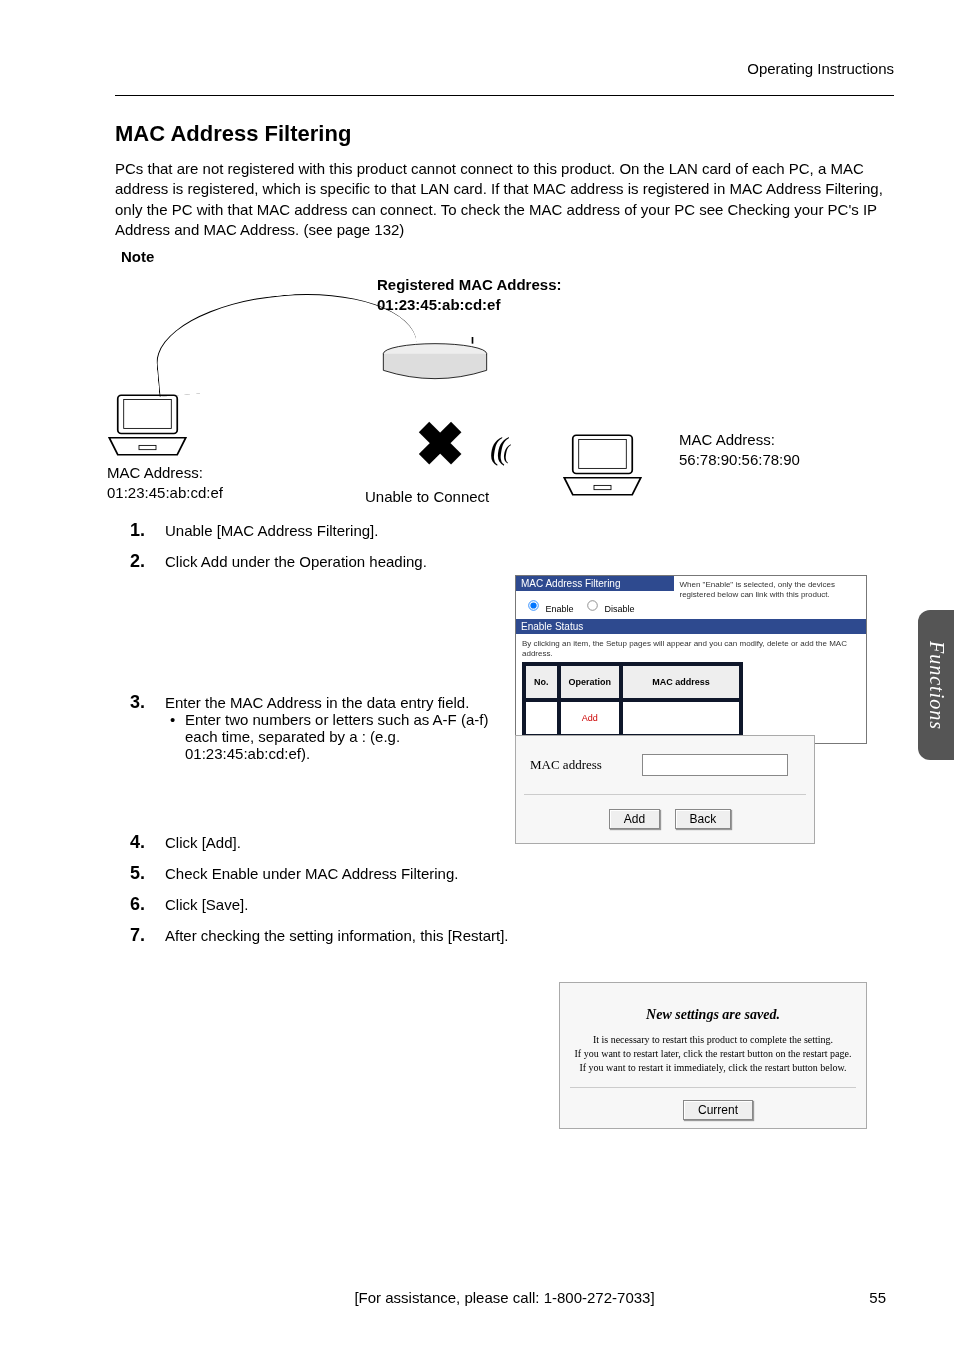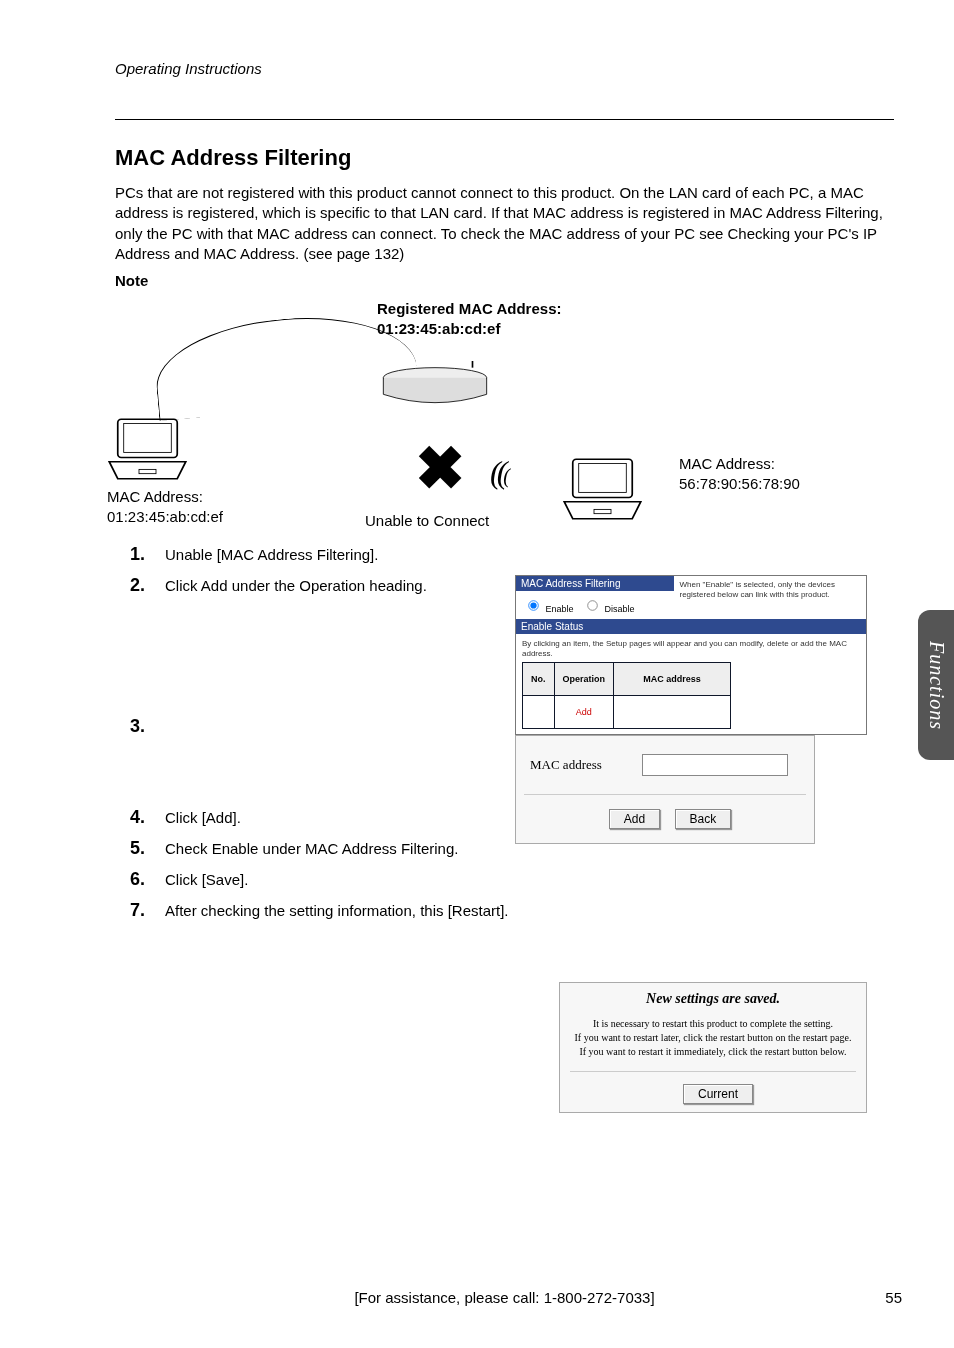--- a/index.html
+++ b/index.html
@@ -10,44 +10,44 @@
     width: 954px;
     height: 1348px;
     position: relative;
     box-sizing: border-box;
   }
   .page {
     padding: 60px 60px 40px 115px;
     position: relative;
   }
   .running-header {
-    text-align: left;
+    text-align: right;
     font-size: 15px;
     padding-bottom: 6px;
-    margin-bottom: 36px;
-    font-style: italic;
+    margin-bottom: 12px;
   }
   .hr {
     height: 1px;
     background: #000;
     margin-bottom: 25px;
   }
   h1 {
     font-size: 22px;
     font-weight: bold;
     margin: 0 0 12px 0;
   }
   .body-text {
     font-size: 15px;
     line-height: 1.35;
   }
   .note-label {
     font-weight: bold;
     font-size: 15px;
     margin-top: 8px;
+    margin-left: 6px;
   }
   .diagram {
     position: relative;
     height: 235px;
     margin-top: 10px;
   }
   .reg-label {
     position: absolute;
     left: 262px;
     top: 0;
@@ -174,21 +174,21 @@
     color:#333;
     line-height:1.2;
   }
   .mini-flex { display:flex; }
   .mini-table {
     border-collapse: collapse;
     font-size: 9px;
     margin-top:4px;
   }
   .mini-table th, .mini-table td {
-    border: 1px solid #0f172a;
+    border: 4px solid #0f172a;
     padding: 11px 8px;
   }
   .mini-table th { background:#eee; font-weight:bold; }
   .mini-link { color: #c00; text-decoration:none; }
 
   .shot2 .panel {
     border:1px solid #aaa;
     background:#f7f7f7;
   }
   .shot2 .row1 {
@@ -218,21 +218,21 @@
     box-shadow: 1px 1px 0 #fff inset, 1px 1px 1px #999;
     padding:2px 14px;
     margin-left:10px;
   }
 
   .shot3 .panel {
     border:1px solid #aaa;
     background:#f7f7f7;
     font-family:"Times New Roman", serif;
     text-align:center;
-    padding: 8px 10px 8px 10px;
+    padding: 24px 10px 8px 10px;
     margin-left: 44px;
   }
   .shot3 .title {
     font-weight:bold;
     font-style:italic;
     font-size:14px;
     margin-bottom:10px;
   }
   .shot3 .msg {
     font-size:10px;
@@ -267,21 +267,21 @@
     bottom:42px;
     left:0;
     right:0;
     display:flex;
     justify-content:center;
     font-size:15px;
     padding: 0 60px 0 115px;
   }
   .footer .pg {
     position:absolute;
-    right:52px;
+    right:68px;
   }
 </style>
 </head>
 <body>
 
 <div class="side-tab">
     <span>Functions</span>
   </div>
 
 <div class="page">
@@ -339,20 +339,24 @@
     <div class="step-row">
       <div class="step-num">1.</div>
       <div class="step-text">Unable [MAC Address Filtering].</div>
     </div>
     <div class="step-row" style="margin-bottom:120px;">
       <div class="step-num">2.</div>
       <div class="step-text">Click Add under the Operation heading.</div>
     </div>
     <div class="step-row" style="margin-bottom:70px;">
       <div class="step-num">3.</div>
+      <div class="step-text">
+        <span>Enter the MAC Address in the data entry field.</span>
+        <div class="step-sub">Enter two numbers or letters such as A-F (a-f) each time, separated by a : (e.g. 01:23:45:ab:cd:ef).</div>
+      </div>
     </div>
     <div class="step-row">
       <div class="step-num">4.</div>
       <div class="step-text">Click [Add].</div>
     </div>
     <div class="step-row">
       <div class="step-num">5.</div>
       <div class="step-text">Check Enable under MAC Address Filtering.</div>
     </div>
     <div class="step-row">

